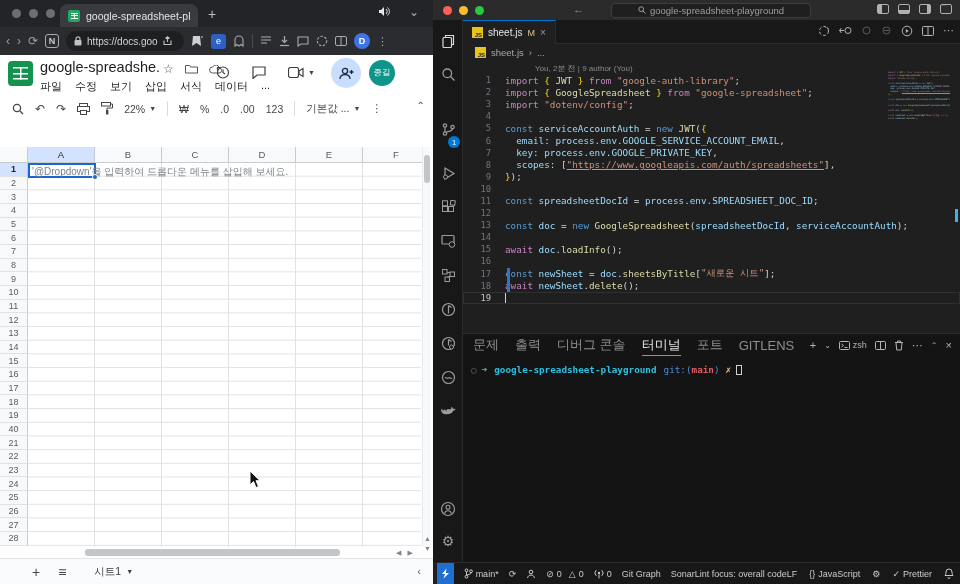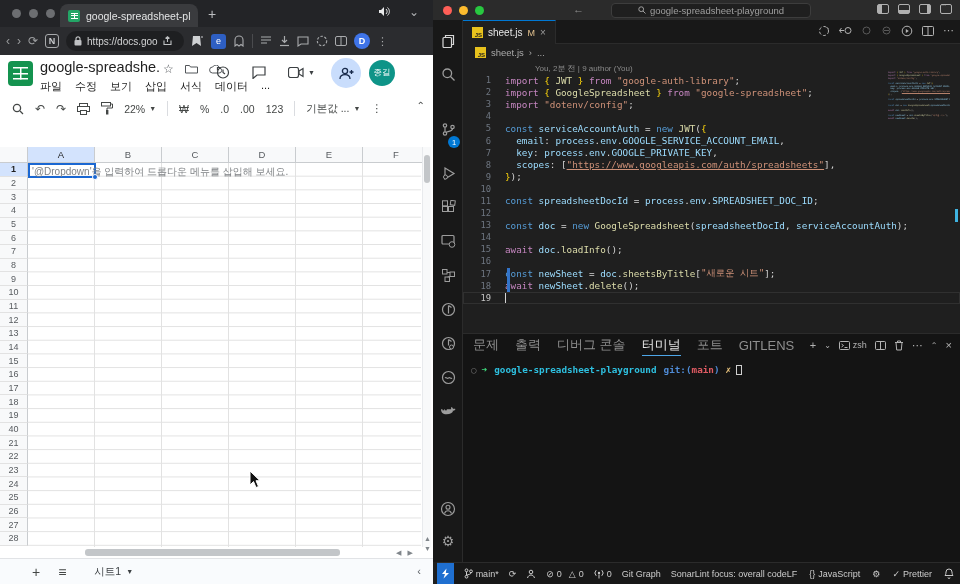--- a/index.html
+++ b/index.html
@@ -137,21 +137,21 @@
   #panel { left:30px; top:333px; width:497px; height:229px; background:#141414; border-top:1px solid #2b2b2b; }
   #panel-tabs { position:absolute; left:10px; top:0; height:22px; display:flex; gap:16px; align-items:center; }
   .ptab { font-size:13px; color:#8f8f8f; height:22px; display:flex; align-items:center; }
   .ptab.active { color:#e7e7e7; border-bottom:1px solid #4da6e8; }
   #panel-actions { position:absolute; right:8px; top:0; height:22px; display:flex; gap:8px; align-items:center; color:#b3b3b3; font-size:11px; }
   #panel-actions .zsh { font-size:9px; display:flex; gap:3px; align-items:center; }
   #terminal-line { position:absolute; left:8px; top:30px; font-family:"DejaVu Sans Mono", monospace; font-size:9.3px; white-space:pre; display:flex; align-items:center; }
   .t-dec { color:#6a6a6a; margin-right:5px; }
   .t-arrow { color:#3fd97c; font-weight:bold; }
   .t-dir { color:#2ec0e0; font-weight:bold; margin-left:7px; }
-  .t-git { color:#4f8bd6; font-weight:bold; } .t-branch { color:#e05b63; font-weight:bold; }
+  .t-git { color:#4f8bd6; font-weight:normal; } .t-branch { color:#e05b63; font-weight:bold; }
   .t-dirty { color:#e5c07b; font-weight:bold; }
   .t-cursor { display:inline-block; width:6px; height:10px; border:1px solid #cfcfcf; margin-left:5px; }
 
   #statusbar { left:4px; top:562px; width:527px; height:22px; background:#181818; border-top:1px solid #2b2b2b; display:flex; align-items:center; color:#cccccc; font-size:9px; }
   #remote-ind { width:30px; height:22px; background:#1f6fd0; display:flex; align-items:center; justify-content:center; color:#fff; }
   .sb-item { display:flex; align-items:center; gap:3px; margin-left:10px; white-space:nowrap; }
   .sb-right { margin-left:auto; display:flex; align-items:center; gap:12px; padding-right:10px; }
   .sb-right .sb-item { margin-left:0; }
 
   

